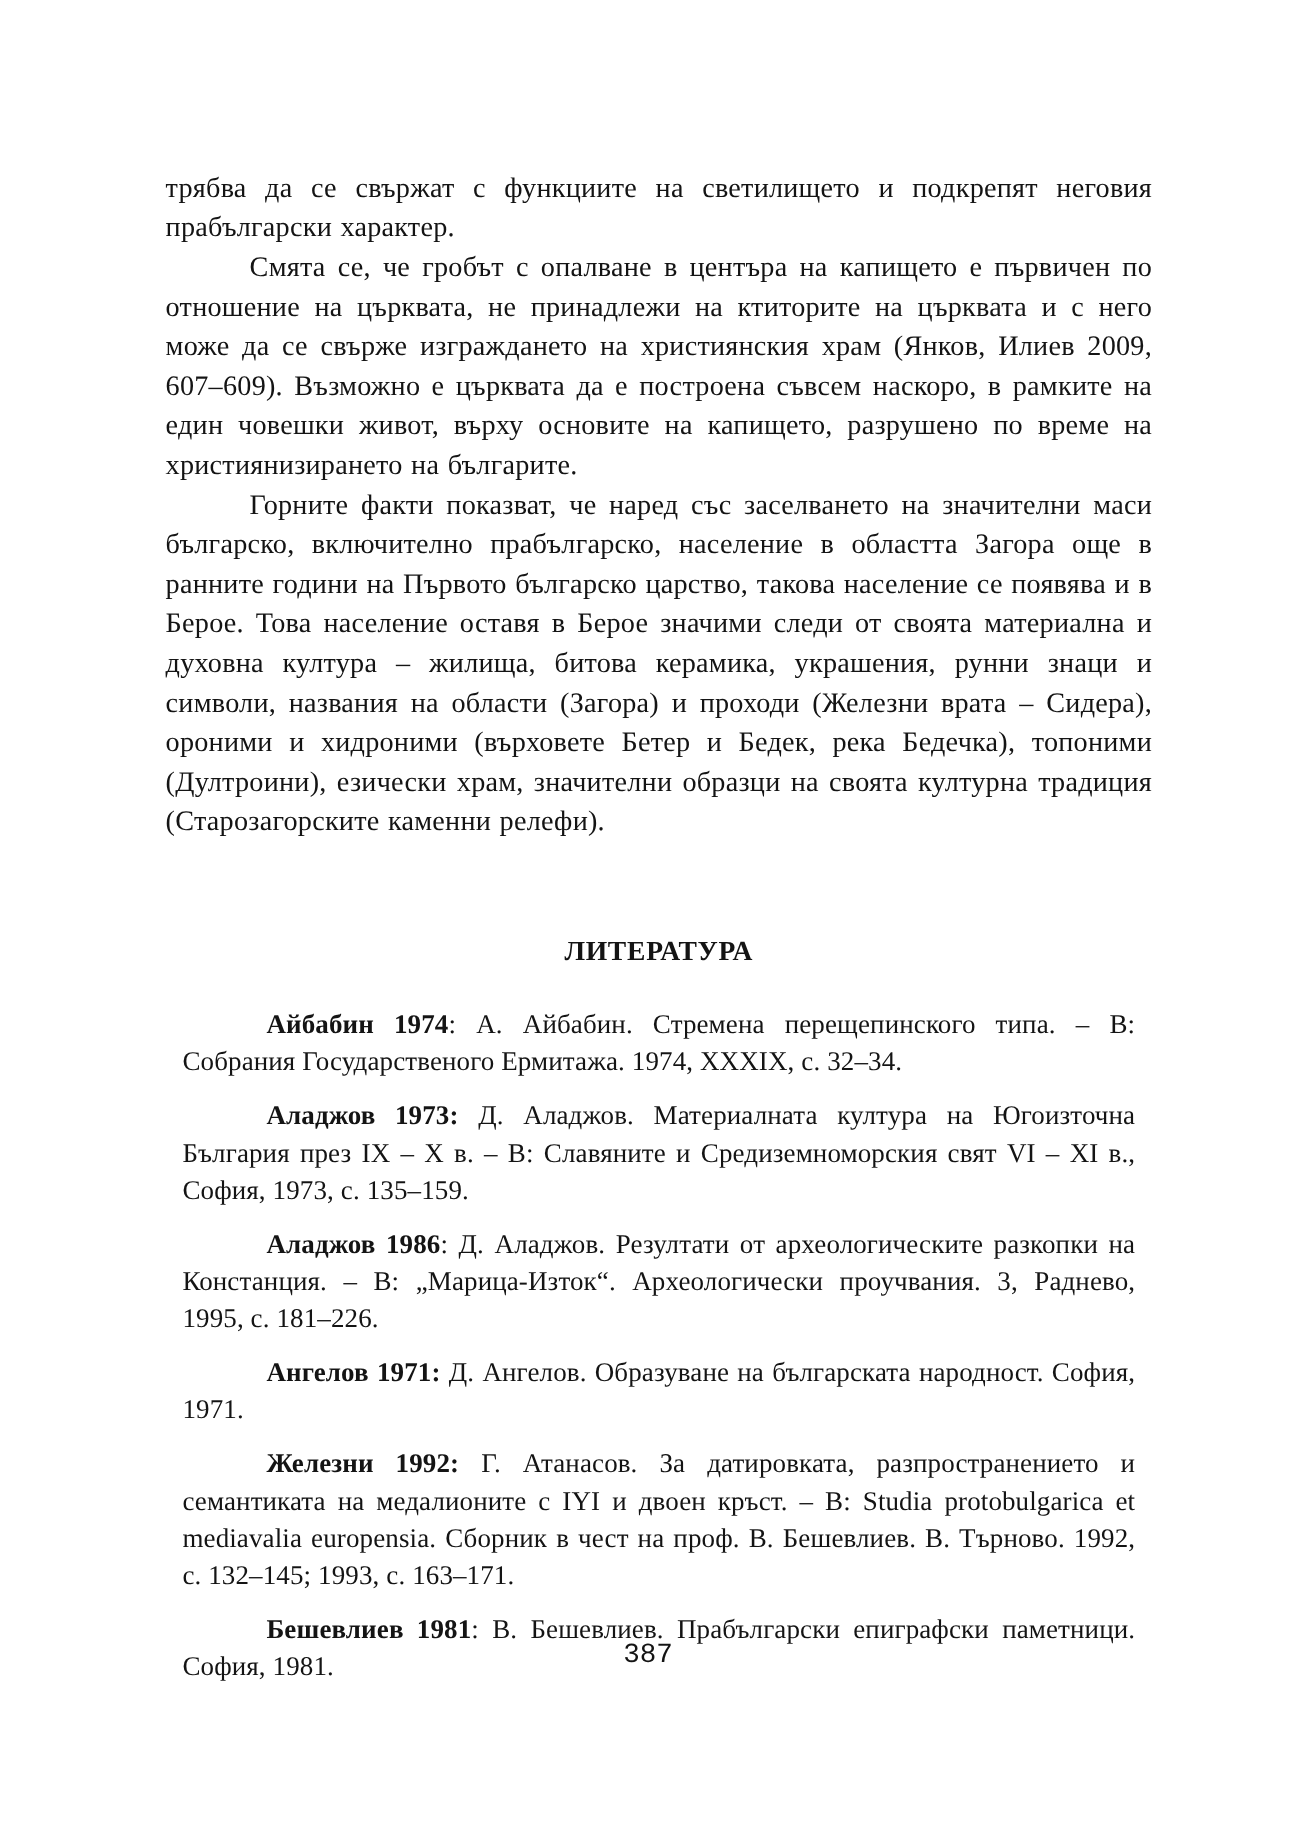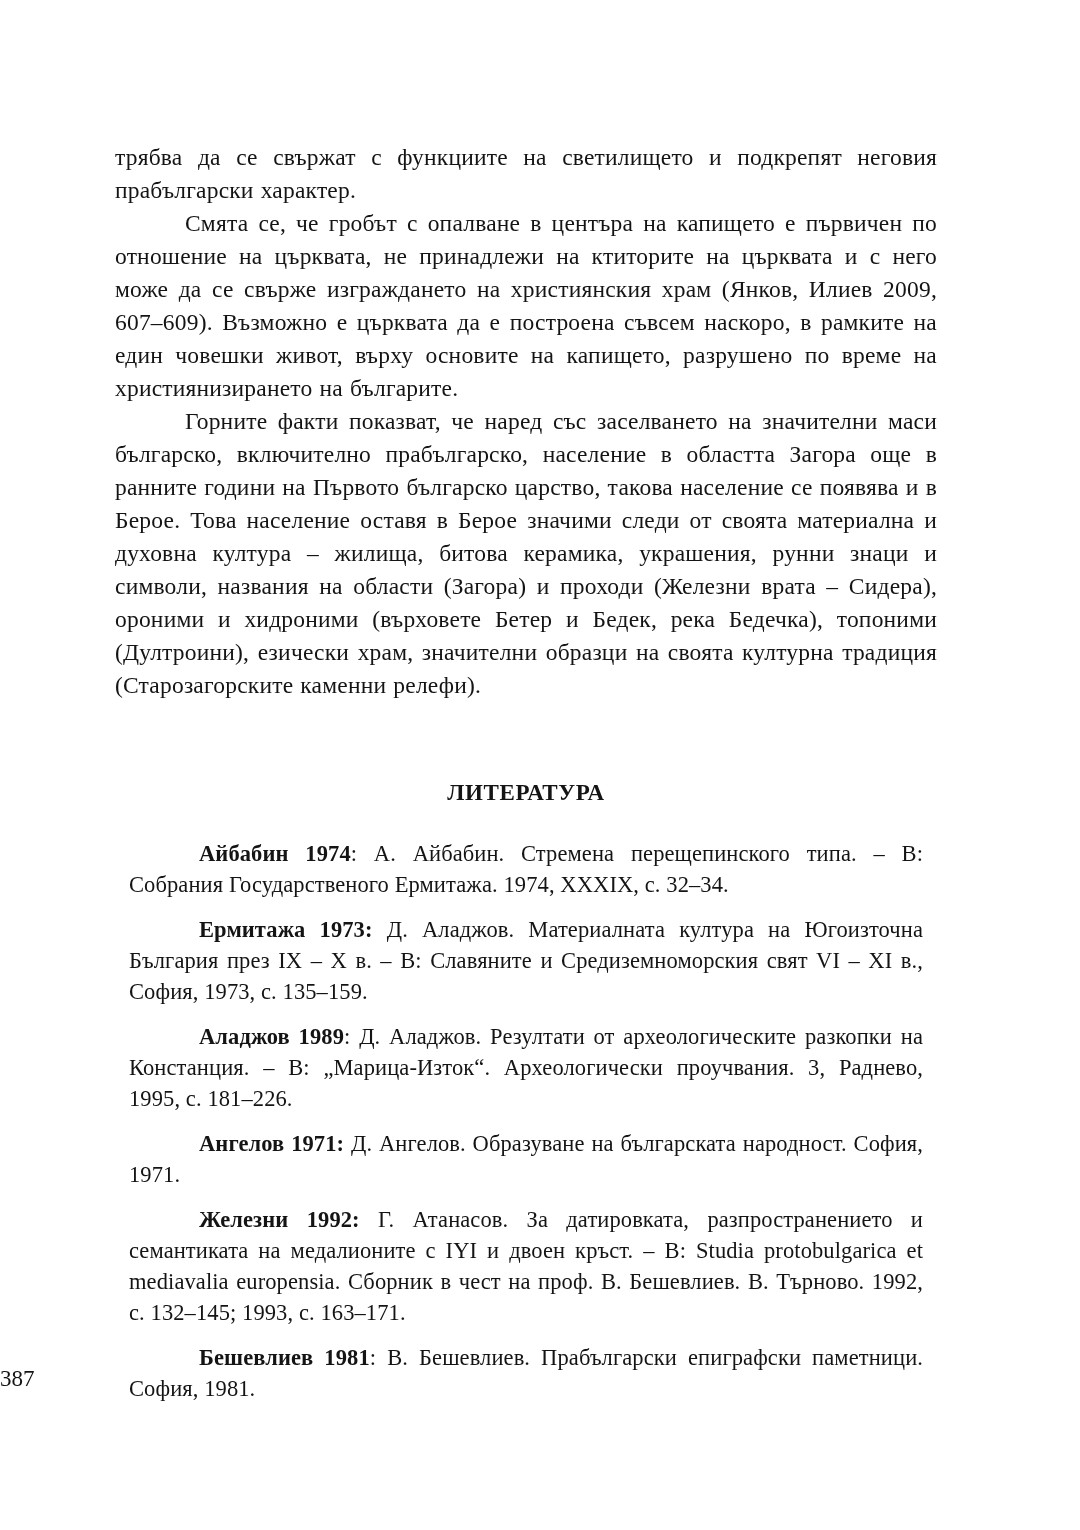--- a/index.html
+++ b/index.html
@@ -12,21 +12,21 @@
     width: 1080px;
     height: 1530px;
     margin: 0 auto;
     background: #ffffff;
     font-family: "Liberation Serif", "DejaVu Serif", serif;
     color: #141414;
     overflow: hidden;
   }
   .text-block {
     position: absolute;
-    left: 115px;
+    left: 138px;
     top: 141px;
     width: 822px;
   }
   .body-par {
     margin: 0;
     font-size: 23.5px;
     line-height: 33px;
     text-align: justify;
     text-indent: 70px;
     letter-spacing: 0.2px;
@@ -53,44 +53,46 @@
     letter-spacing: 0.1px;
   }
   .bib-entry .entry-label {
     font-weight: bold;
   }
   .page-number {
     position: absolute;
     left: 0;
     top: 1366px;
     width: 100%;
+    text-align: center;
     font-size: 23px;
+    font-family: Liberation Mono, monospace;
   }
 </style>
 </head>
 <body>
 
 <div class="page">
   <div class="text-block">
 
     <p class="body-par no-indent">трябва да се свържат с функциите на светилището и подкрепят неговия прабългарски характер.</p>
     <p class="body-par">Смята се, че гробът с опалване в центъра на капището е първичен по отношение на църквата, не принадлежи на ктиторите на църквата и с него може да се свърже изграждането на християнския храм (Янков, Илиев 2009, 607–609). Възможно е църквата да е построена съвсем наскоро, в рамките на един човешки живот, върху основите на капището, разрушено по време на християнизирането на българите.</p>
     <p class="body-par">Горните факти показват, че наред със заселването на значителни маси българско, включително прабългарско, население в областта Загора още в ранните години на Първото българско царство, такова население се появява и в Берое. Това население оставя в Берое значими следи от своята материална и духовна култура – жилища, битова керамика, украшения, рунни знаци и символи, названия на области (Загора) и проходи (Железни врата – Сидера), ороними и хидроними (върховете Бетер и Бедек, река Бедечка), топоними (Дултроини), езически храм, значителни образци на своята културна традиция (Старозагорските каменни релефи).</p>
 
     <h2 class="lit-heading">ЛИТЕРАТУРА</h2>
 
     <div class="bib">
       <p class="bib-entry">
         <span class="entry-label">Айбабин 1974</span><span>: А. Айбабин. Стремена перещепинского типа. – В: Собрания Государственого Ермитажа. 1974, XXXIX, с. 32–34.</span>
       </p>
       <p class="bib-entry">
-        <span class="entry-label">Ермитажа 1973:</span><span> Д. Аладжов. Материалната култура на Югоизточна България през IX – X в. – В: Славяните и Средиземноморския свят VI – XI в., София, 1973, с. 135–159.</span>
+        <span class="entry-label">Аладжов 1973:</span><span> Д. Аладжов. Материалната култура на Югоизточна България през IX – X в. – В: Славяните и Средиземноморския свят VI – XI в., София, 1973, с. 135–159.</span>
       </p>
       <p class="bib-entry">
-        <span class="entry-label">Аладжов 1989</span><span>: Д. Аладжов. Резултати от археологическите разкопки на Констанция. – В: „Марица-Изток“. Археологически проучвания. 3, Раднево, 1995, с. 181–226.</span>
+        <span class="entry-label">Аладжов 1986</span><span>: Д. Аладжов. Резултати от археологическите разкопки на Констанция. – В: „Марица-Изток“. Археологически проучвания. 3, Раднево, 1995, с. 181–226.</span>
       </p>
       <p class="bib-entry">
         <span class="entry-label">Ангелов 1971:</span><span> Д. Ангелов. Образуване на българската народност. София, 1971.</span>
       </p>
       <p class="bib-entry">
         <span class="entry-label">Железни 1992:</span><span> Г. Атанасов. За датировката, разпространението и семантиката на медалионите с IYI и двоен кръст. – В: Studia protobulgarica et mediavalia europensia. Сборник в чест на проф. В. Бешевлиев. В. Търново. 1992, с. 132–145; 1993, с. 163–171.</span>
       </p>
       <p class="bib-entry">
         <span class="entry-label">Бешевлиев 1981</span><span>: В. Бешевлиев. Прабългарски епиграфски паметници. София, 1981.</span>
       </p>

